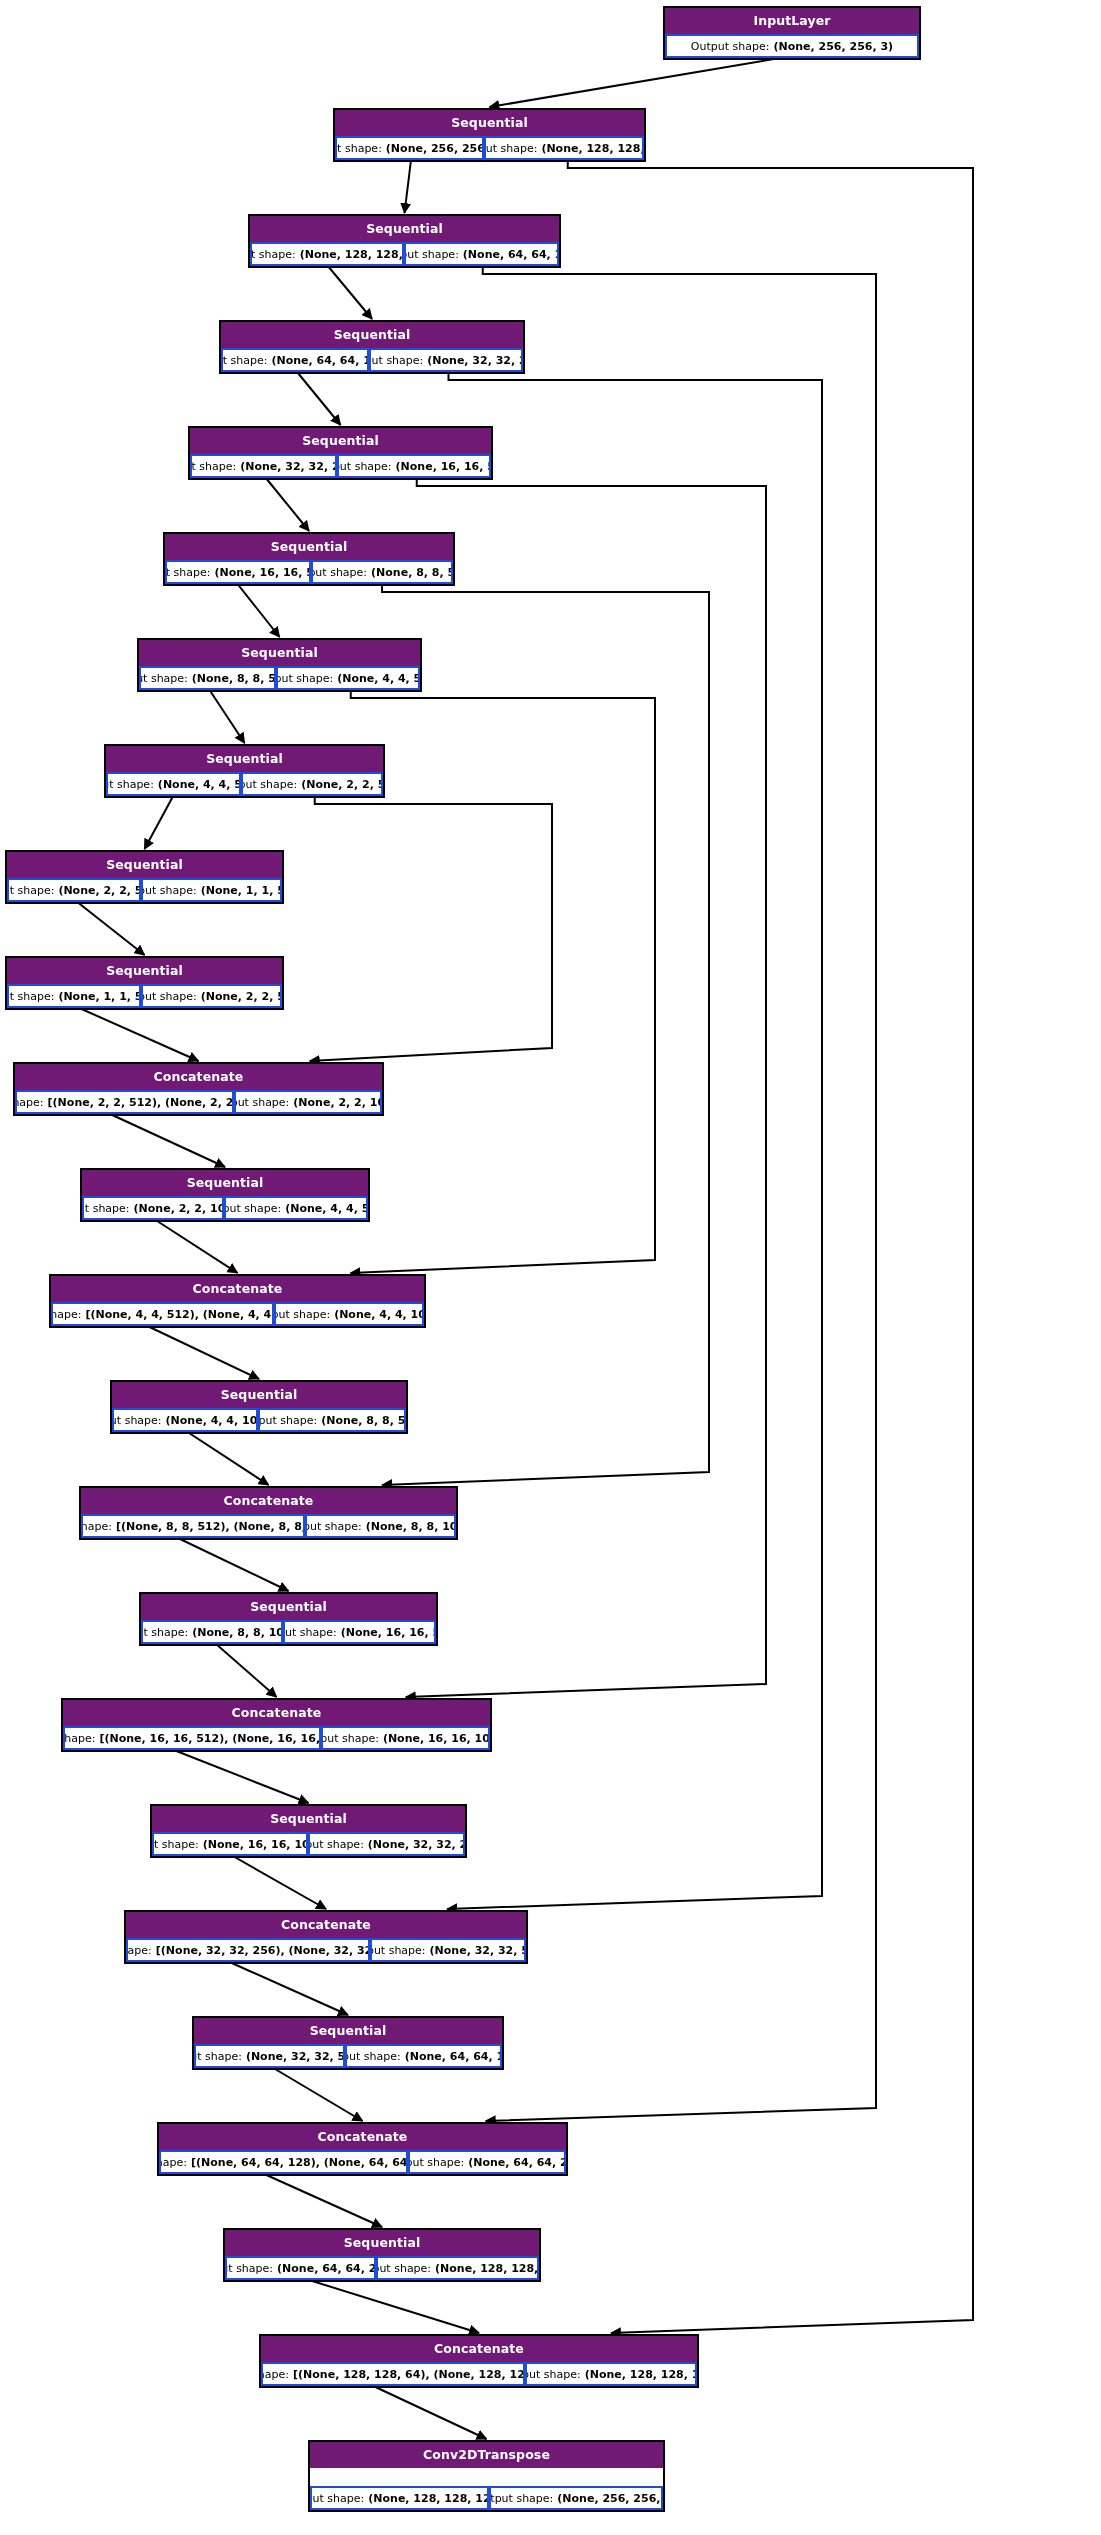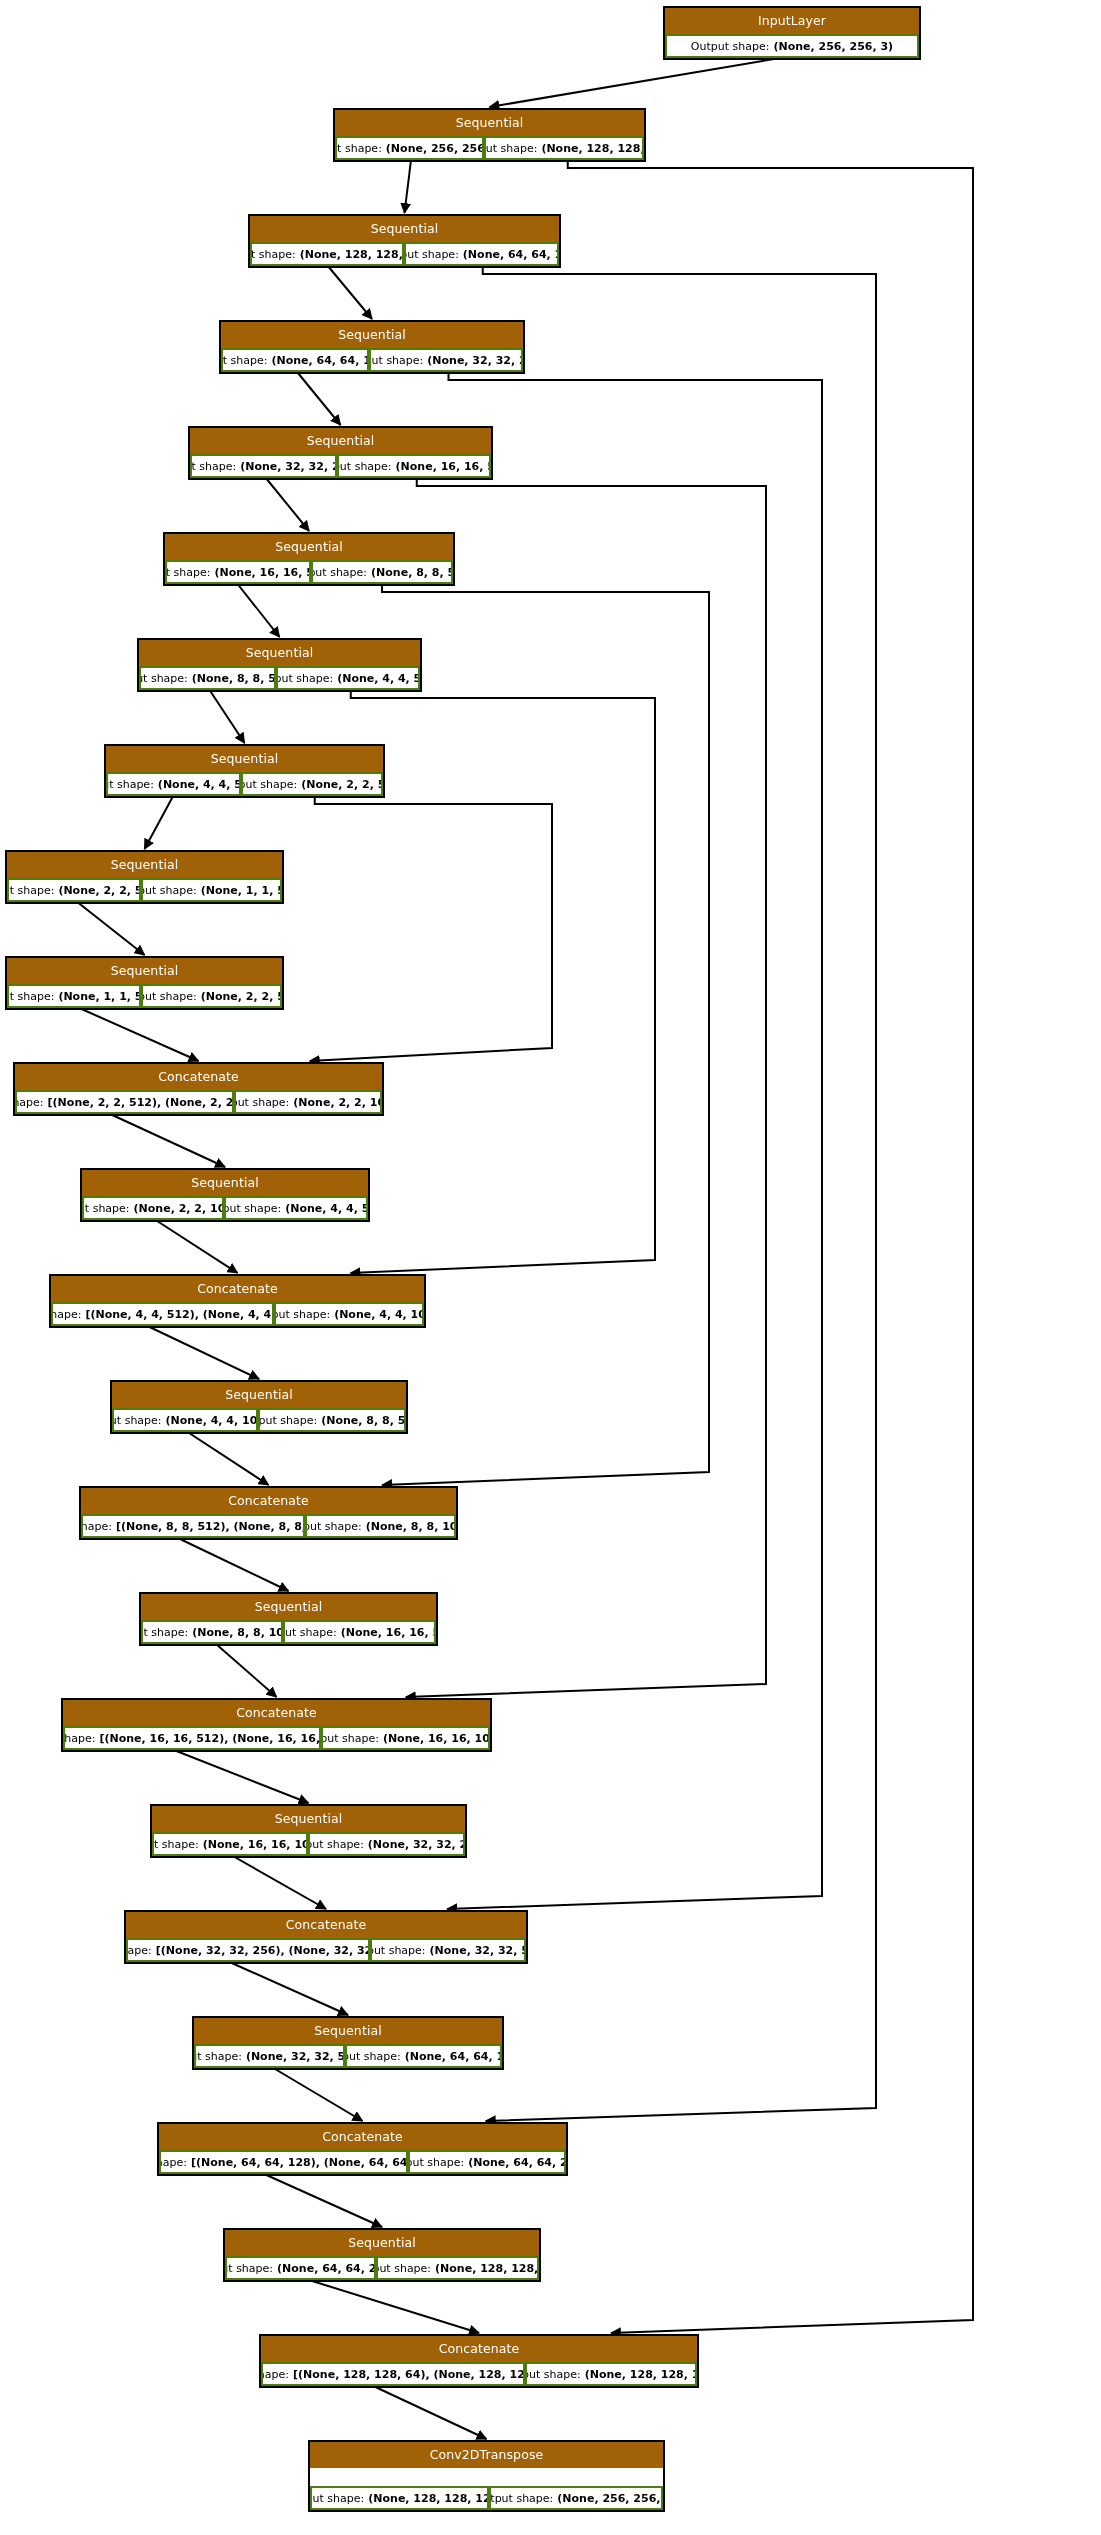--- a/index.html
+++ b/index.html
@@ -19,40 +19,40 @@
   }
   .node{
     position:absolute;
     box-sizing:border-box;
     border:2px solid #000000;
     background:#ffffff;
     display:flex;
     flex-direction:column;
   }
   .node-title{
-    background:#a16207;
+    background:#701a75;
     color:#ffffff;
-    font-weight:normal;
+    font-weight:bold;
     font-size:12.5px;
     text-align:center;
     line-height:26px;
     height:26px;
     letter-spacing:0.1px;
     white-space:nowrap;
     overflow:hidden;
   }
   .node-body{
     display:flex;
     flex-direction:row;
     height:24px;
     background:#ffffff;
   }
   .cell{
     box-sizing:border-box;
-    border:2px solid #4d7c0f;
+    border:2px solid #1d4ed8;
     background:#ffffff;
     display:flex;
     align-items:center;
     justify-content:center;
     font-size:11px;
     color:#000000;
     white-space:nowrap;
     padding:0 6px;
     overflow:hidden;
     flex:1 1 auto;

